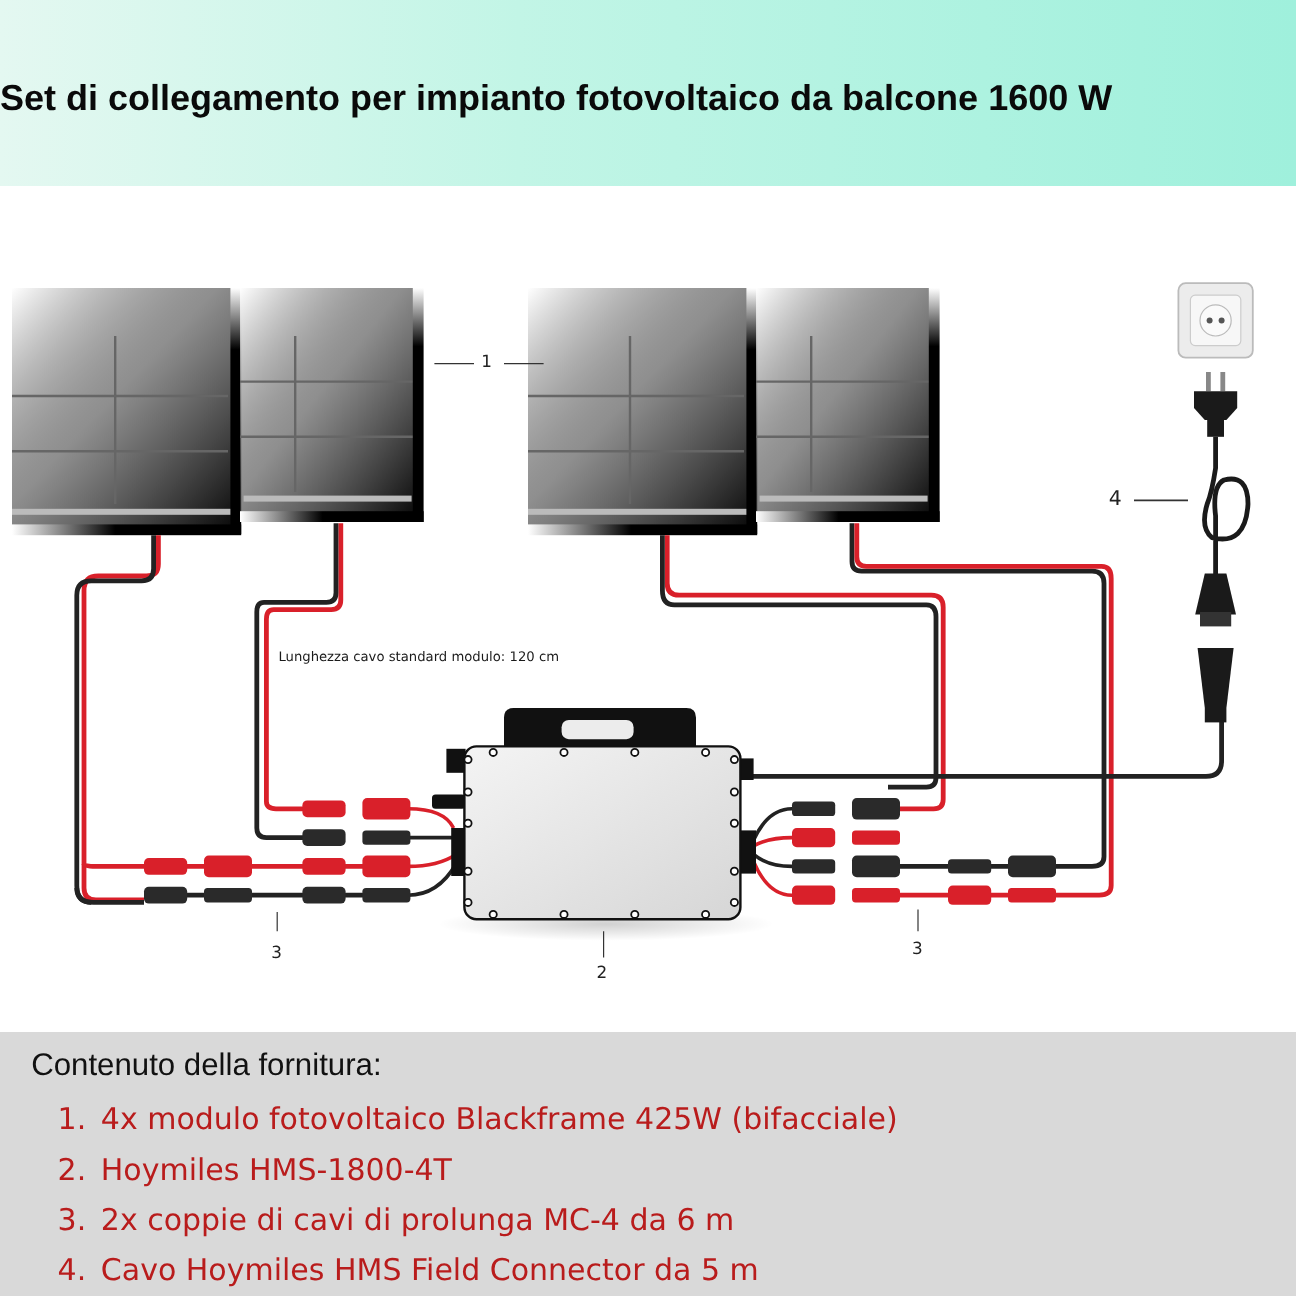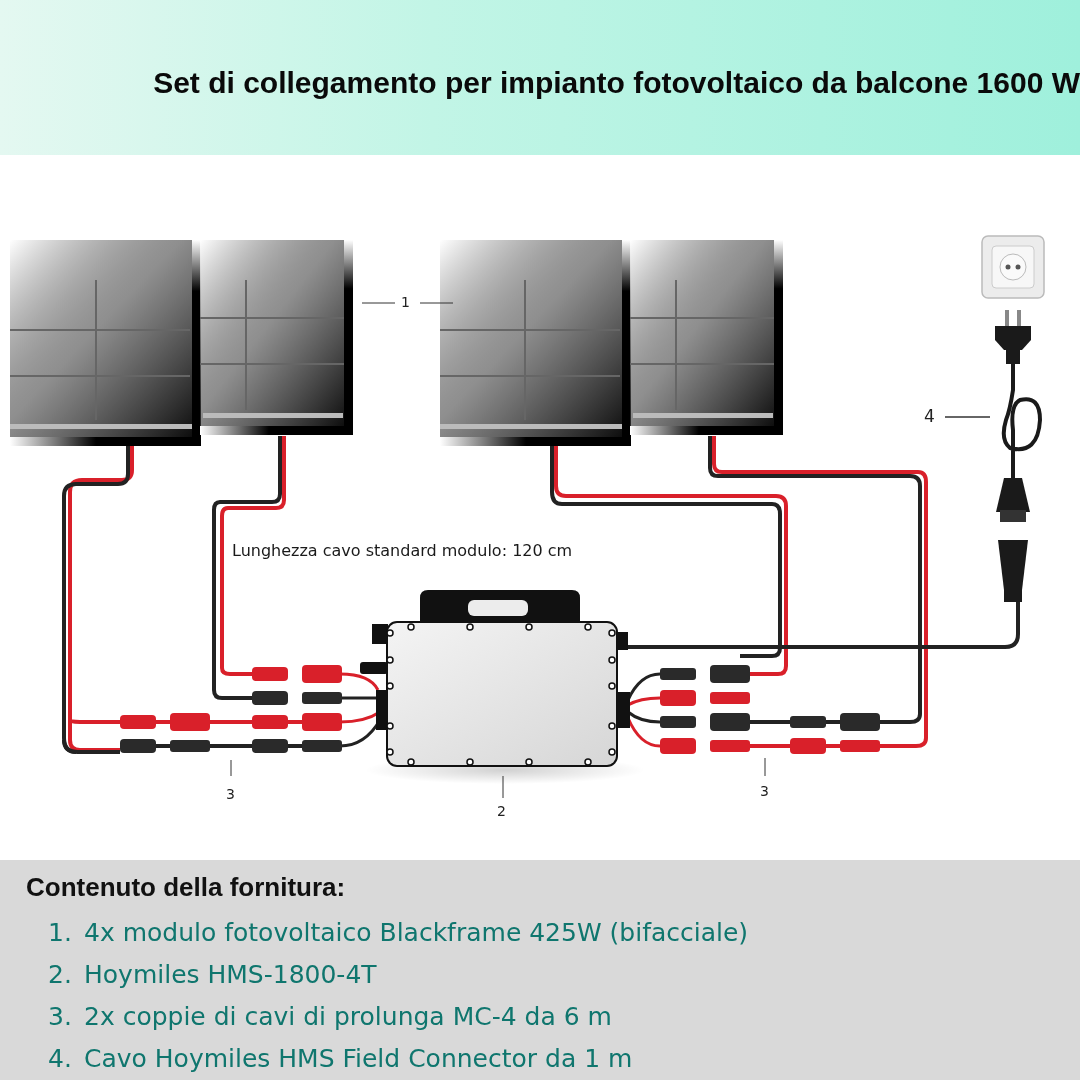--- a/index.html
+++ b/index.html
@@ -1,26 +1,26 @@
 <!DOCTYPE html>
 <html><head>
 <meta charset="utf-8">
 <style>
   html,body{margin:0;padding:0;}
   body{width:1080px;height:1080px;overflow:hidden;background:#ffffff;font-family:"DejaVu Sans",sans-serif;position:relative;}
-  .header{position:absolute;left:0;top:0;width:1080px;height:155px;background:linear-gradient(90deg,#e4f8f1 0%,#c2f5e6 40%,#9ff0dc 100%);display:flex;align-items:center;justify-content:flex-end;}
+  .header{position:absolute;left:0;top:0;width:1080px;height:155px;background:linear-gradient(90deg,#e4f8f1 0%,#c2f5e6 40%,#9ff0dc 100%);display:flex;align-items:center;justify-content:flex-start;}
   .title{font-family:"Liberation Sans",sans-serif;font-weight:bold;font-size:30px;color:#0a0a0a;letter-spacing:0px;white-space:nowrap;margin-top:10px;}
   .diagram{position:absolute;left:0;top:155px;width:1080px;height:705px;background:#ffffff;}
   .diagram svg{position:absolute;left:0;top:0;}
-  .cable-note{position:absolute;left:232px;top:386px;font-size:16px;color:#1a1a1a;font-family:"DejaVu Sans",sans-serif;}
+  .cable-note{position:absolute;left:232px;top:386px;font-size:11px;color:#1a1a1a;font-family:"DejaVu Sans",sans-serif;}
   .callout{position:absolute;font-size:14px;color:#222;font-family:"DejaVu Sans",sans-serif;}
   .footer{position:absolute;left:0;top:860px;width:1080px;height:220px;background:#d9d9d9;}
-  .footer-title{position:absolute;left:26px;top:12px;font-family:"Liberation Sans",sans-serif;font-weight:bold;font-size:26px;color:#111;}
+  .footer-title{position:absolute;left:26px;top:12px;font-family:"Liberation Sans",sans-serif;font-weight:normal;font-size:26px;color:#111;}
   .footer-list{position:absolute;left:48px;top:52px;margin:0;padding:0;list-style:none;}
-  .footer-list li{font-family:"DejaVu Sans",sans-serif;font-size:25px;color:#0f766e;height:42px;line-height:42px;white-space:nowrap;}
+  .footer-list li{font-family:"DejaVu Sans",sans-serif;font-size:25px;color:#b91c1c;height:42px;line-height:42px;white-space:nowrap;}
   .footer-list .num{display:inline-block;width:36px;}
 </style>
 </head>
 <body>
 
 <div class="header">
   <div class="title">Set di collegamento per impianto fotovoltaico da balcone 1600 W</div>
 </div>
 
 <div class="diagram">
@@ -229,15 +229,15 @@
   <div class="callout" style="left:760px;top:628px;">3</div>
   <div class="callout" style="left:924px;top:251px;font-size:17px;">4</div>
 </div>
 
 <div class="footer">
   <div class="footer-title">Contenuto della fornitura:</div>
   <ul class="footer-list">
     <li><span class="num">1.</span><span>4x modulo fotovoltaico Blackframe 425W (bifacciale)</span></li>
     <li><span class="num">2.</span><span>Hoymiles HMS-1800-4T</span></li>
     <li><span class="num">3.</span><span>2x coppie di cavi di prolunga MC-4 da 6 m</span></li>
-    <li><span class="num">4.</span><span>Cavo Hoymiles HMS Field Connector da 1 m</span></li>
+    <li><span class="num">4.</span><span>Cavo Hoymiles HMS Field Connector da 5 m</span></li>
   </ul>
 </div>
 
 </body></html>

